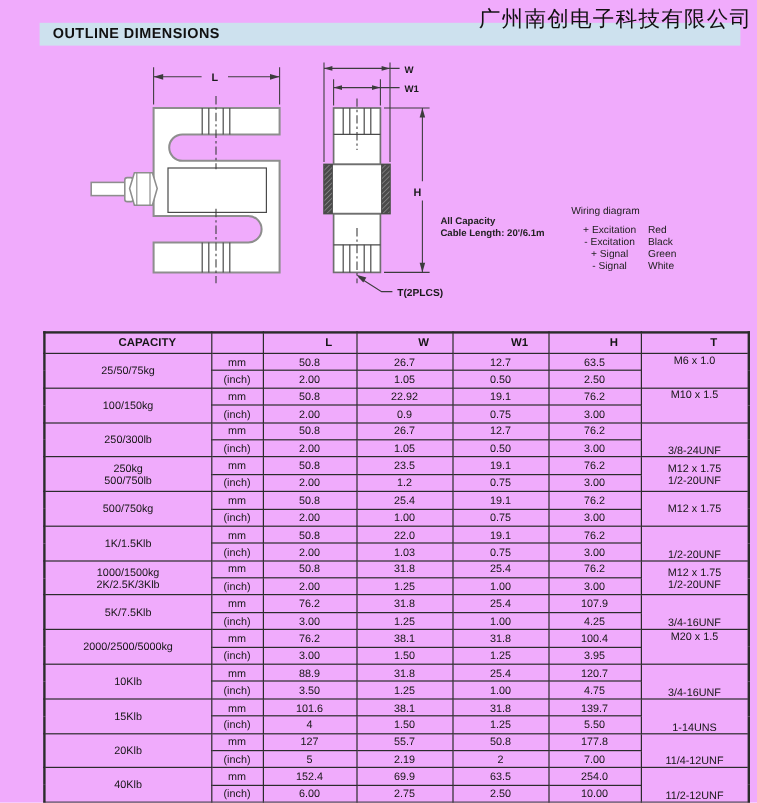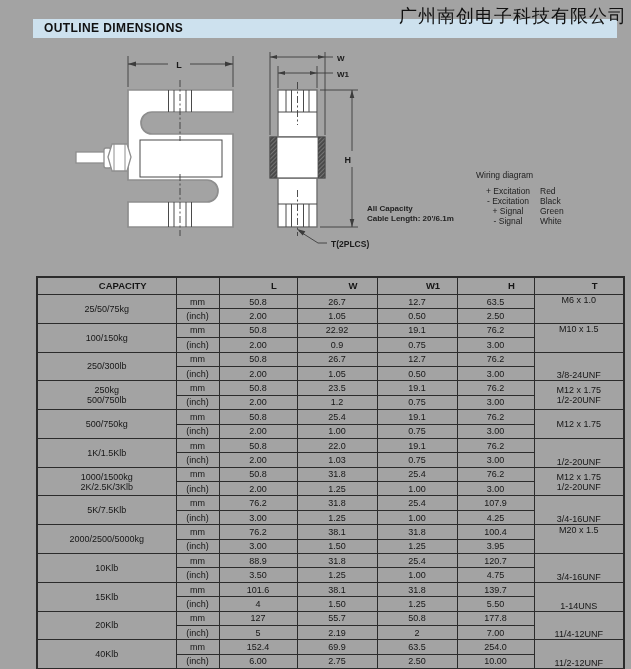--- a/index.html
+++ b/index.html
@@ -1,30 +1,30 @@
 <!DOCTYPE html>
 <html><head>
 <meta charset="utf-8">
 <style>
   html,body{margin:0;padding:0;background:#fff;}
-  .page{position:relative;width:631px;height:669px;background:#a3a3a3;overflow:hidden;
+  .page{position:relative;width:631px;height:669px;background:#f0abfc;overflow:hidden;
         font-family:"Liberation Sans", sans-serif;color:#1a1a1a;}
 
   
   .banner{position:absolute;left:33px;top:19px;width:584px;height:19px;background:#cde1ee;}
   .banner-title{position:absolute;left:11px;top:0;height:19px;line-height:19px;
                 font-size:12px;font-weight:bold;letter-spacing:.4px;color:#111;}
   .company-cn{position:absolute;right:4px;top:4px;font-size:18px;letter-spacing:1px;
               font-family:Liberation Serif, serif;color:#111;white-space:nowrap;}
   .company-url{position:absolute;right:2px;top:35px;font-size:26px;
                font-family:"DejaVu Sans Mono", monospace;color:#1c1c1c;white-space:nowrap;}
 
   
   .drawing-svg{position:absolute;left:0;top:0;}
-  .cable-note{position:absolute;left:367px;top:204px;width:120px;
+  .cable-note{position:absolute;left:367px;top:180px;width:120px;
               font-size:8px;font-weight:bold;line-height:10px;color:#222;}
   .wiring{position:absolute;left:476px;top:170px;width:140px;font-size:8.5px;color:#222;}
   .wiring-title{margin-bottom:6px;}
   .wiring-row{display:flex;line-height:10px;text-align:center;}
   .wiring-row .w-label{width:64px;}
 
   
   .dims{position:absolute;left:36px;top:276px;border-collapse:collapse;table-layout:fixed;
         font-size:9px;color:#161616;}
   .dims th,.dims td{border:1px solid #2b2b2b;text-align:center;padding:0;line-height:10px;}

